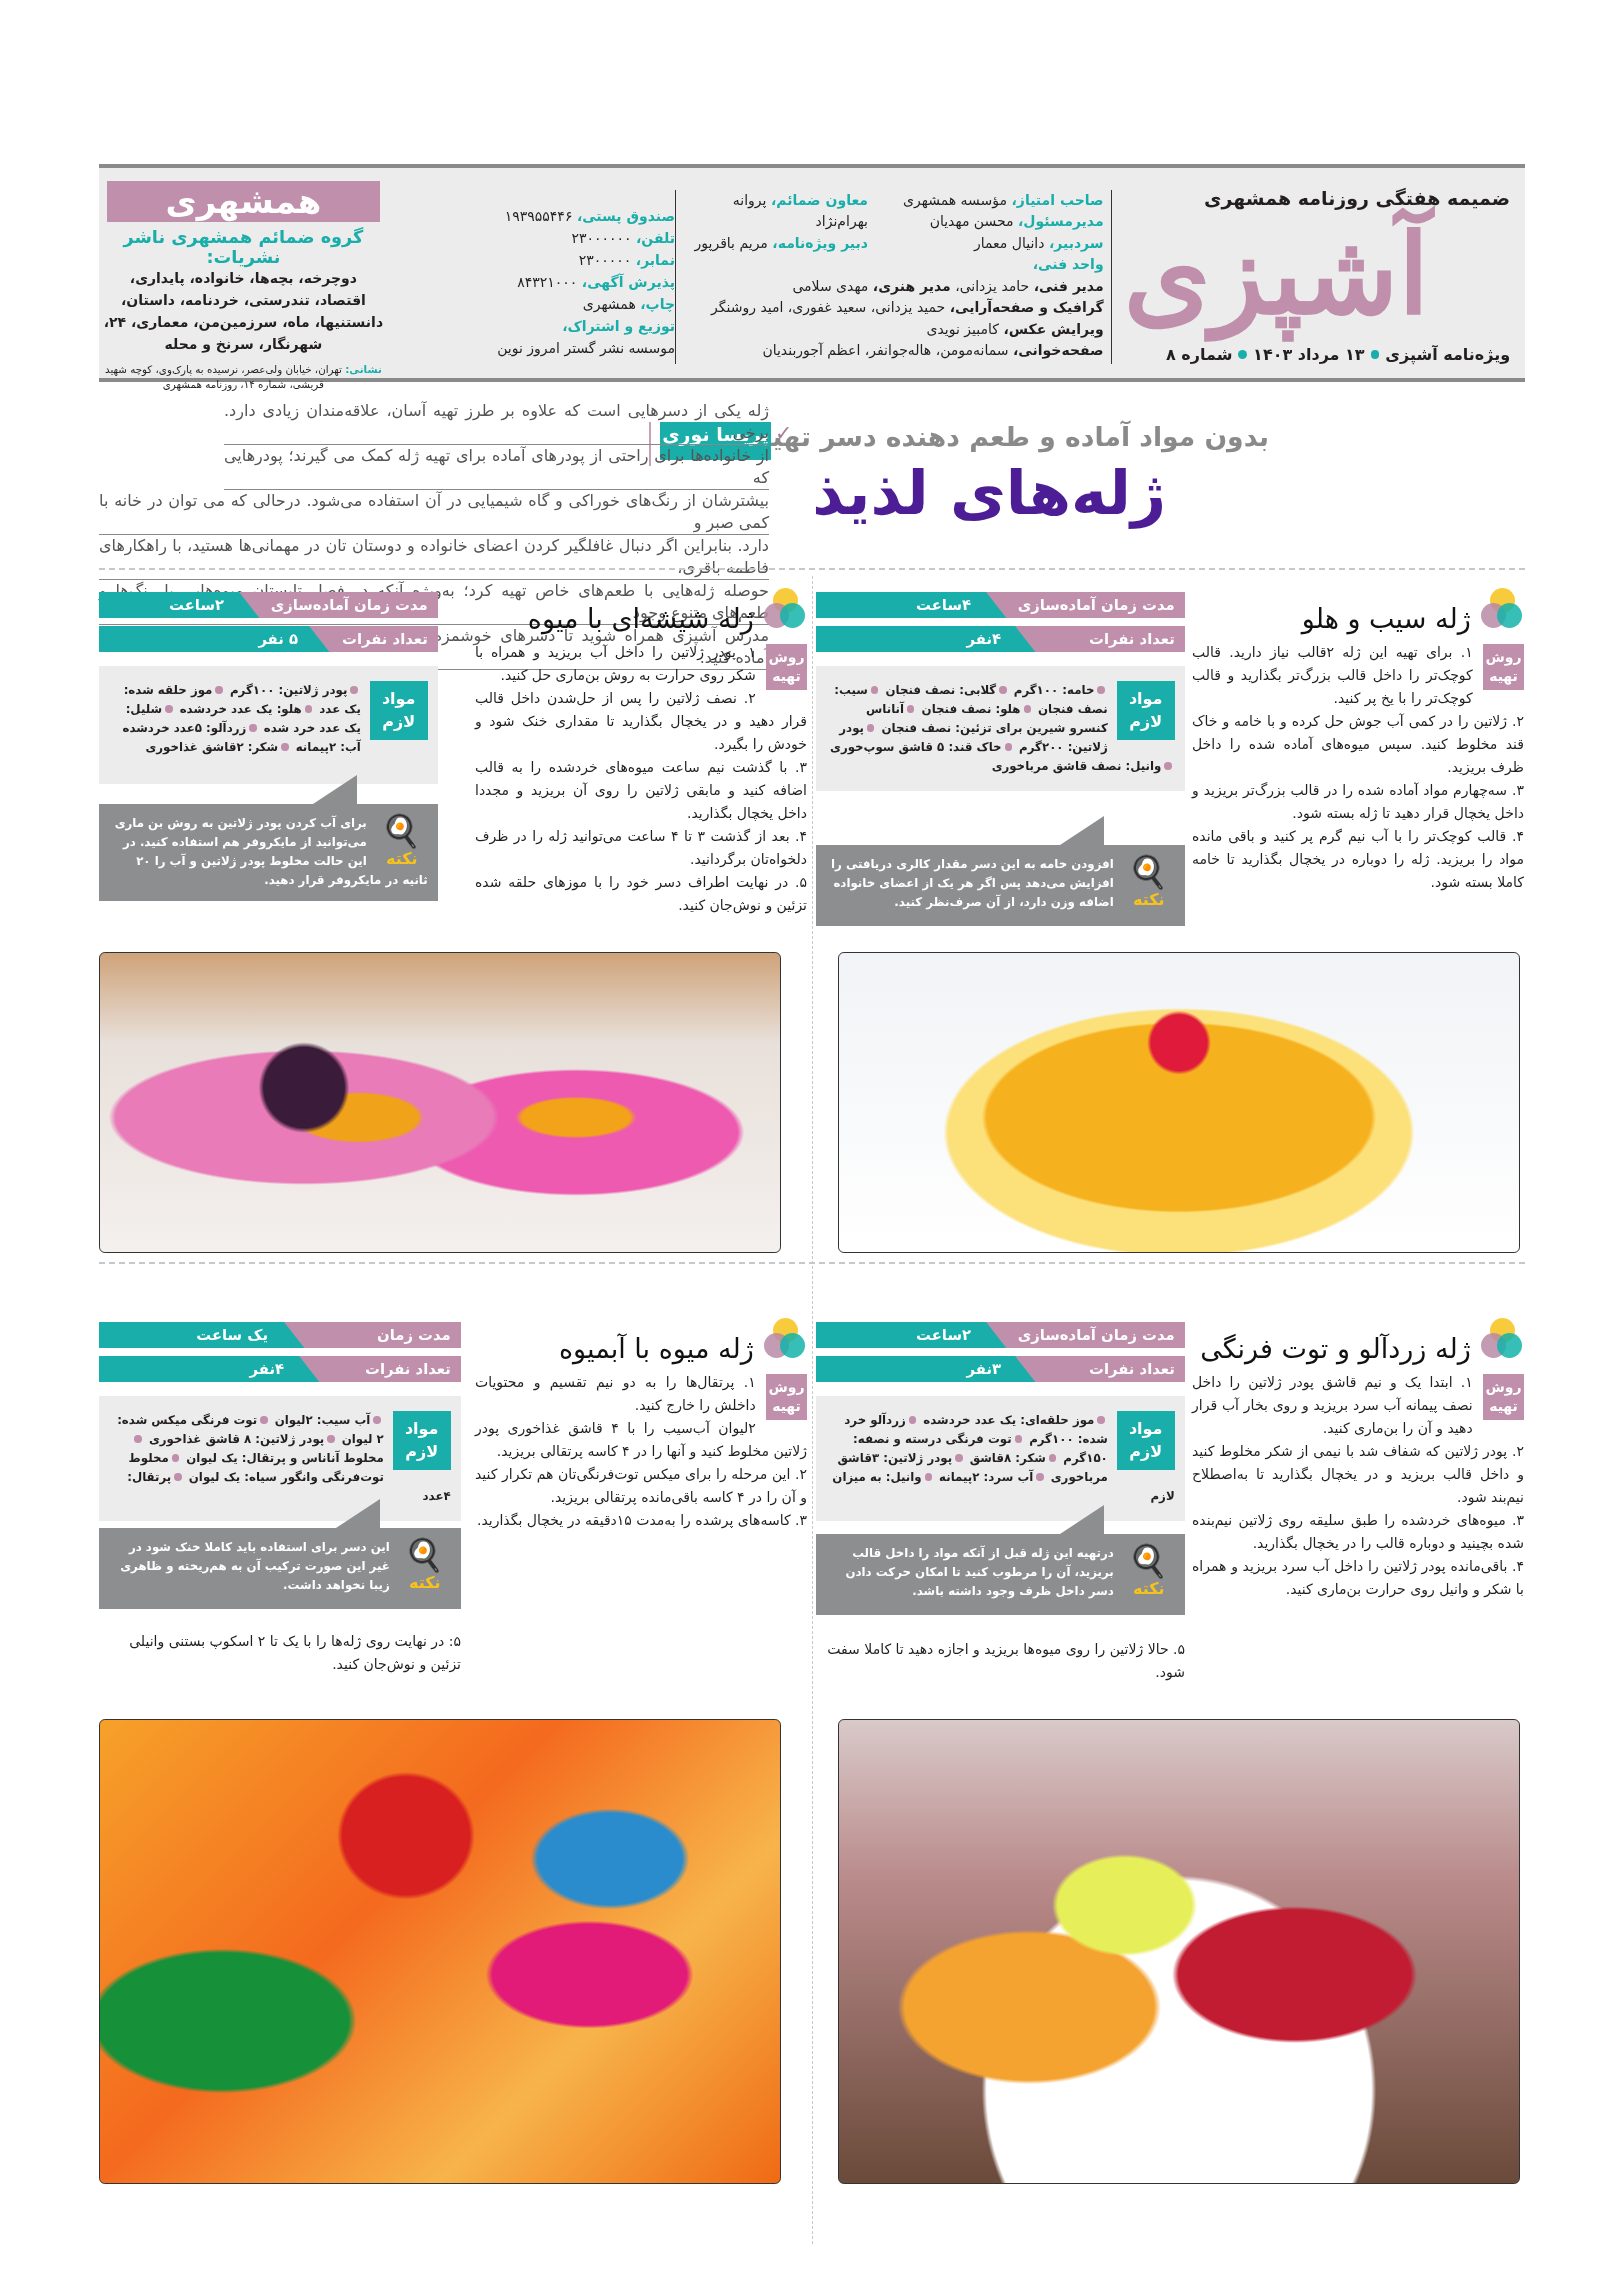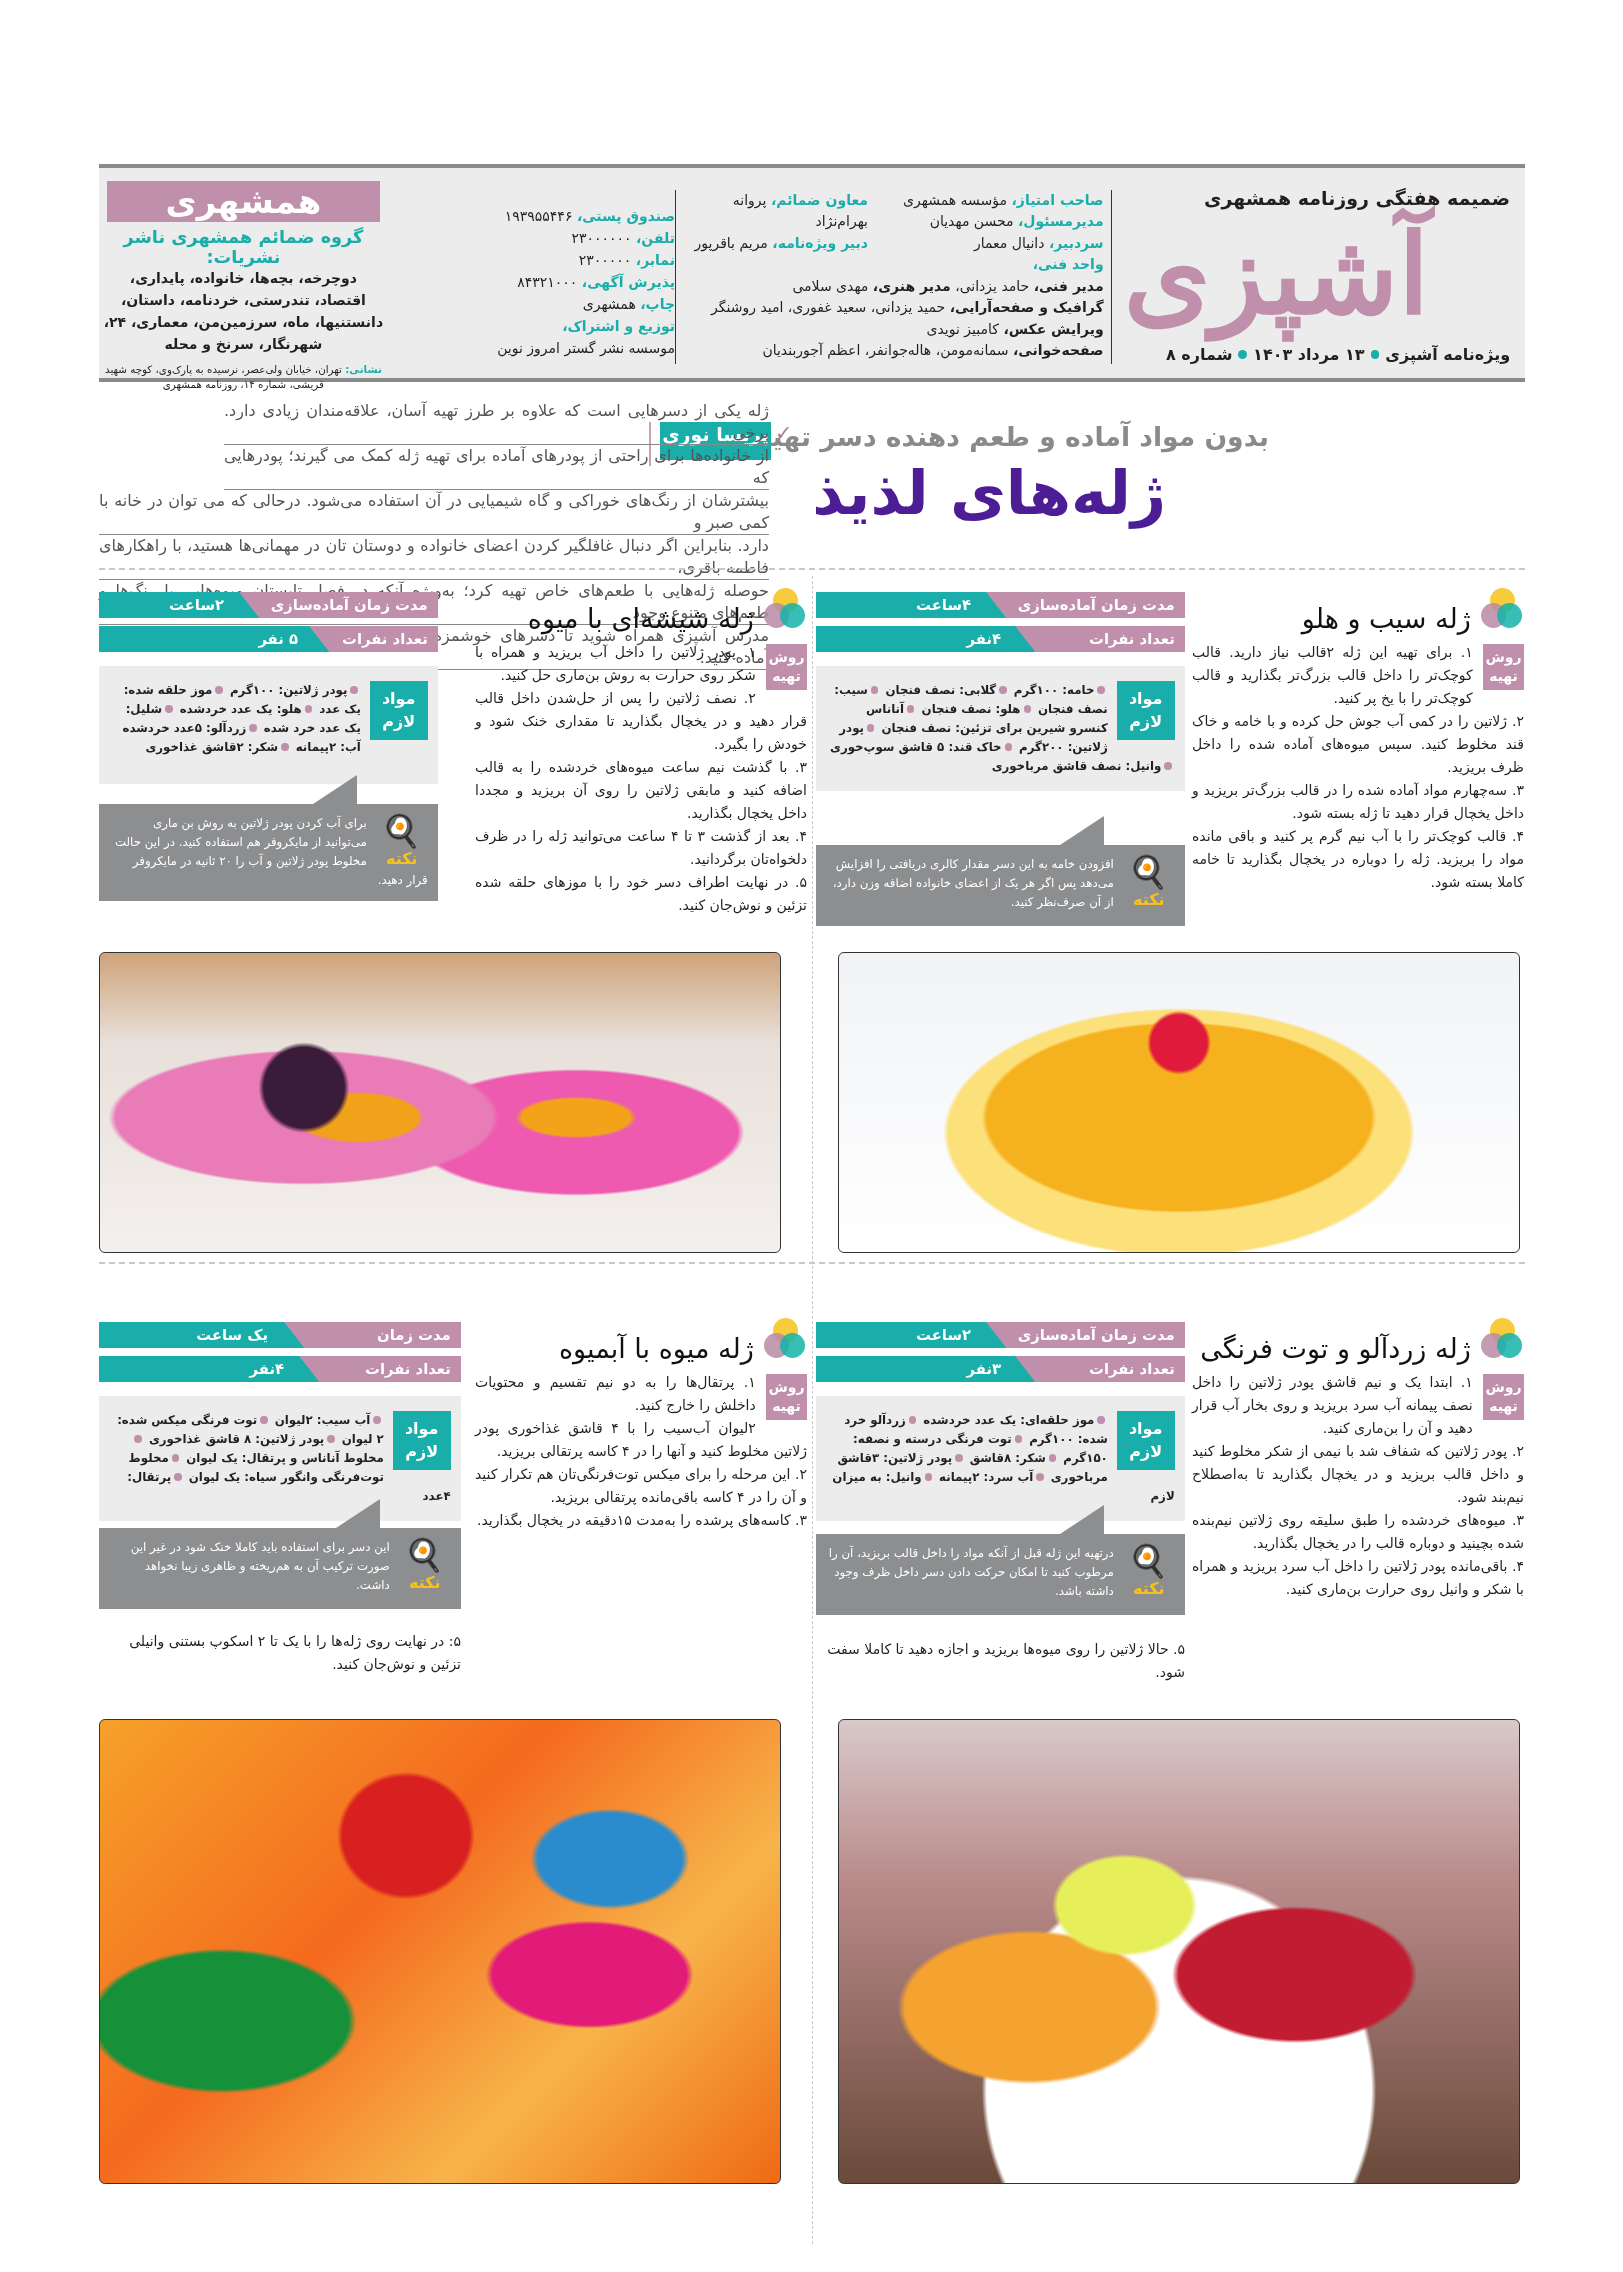--- a/index.html
+++ b/index.html
@@ -72,21 +72,21 @@
   .ingredients { position: absolute; left: 0; top: 74px; width: 369px; background: #ececec; padding: 14.8px 10.3px 14.8px 10.3px; min-height: 118px; }
   .ing-badge { float: right; width: 58px; height: 59px; background: #1aaeaa; color: #fff; font-weight: bold; font-size: 16px; line-height: 23.6px; text-align: center; padding-top: 5.9px; margin-left: 8.9px; }
   .ing-text { font-size: 11.8px; font-weight: bold; line-height: 19px; }
   .ing-text .b { display: inline-block; width: 7.4px; height: 7.4px; border-radius: 50%; background: #bf8fab; margin: 0 3px; }
 
   .tip { position: absolute; left: 0; width: 369px; background: #8d8e90; padding: 10.3px 10.3px; min-height: 81px; }
   .tip::before { content: ""; position: absolute; right: 81px; top: -29.5px; width: 0; height: 0; border-right: 0 solid transparent; border-left: 44px solid transparent; border-bottom: 29.5px solid #8d8e90; }
   .tip-icon { float: right; width: 52px; text-align: center; color: #f7c21a; margin-left: 8.9px; }
   .tip-icon .pan { font-size: 32px; line-height: 35px; }
   .tip-icon .word { font-size: 16px; font-weight: bold; }
-  .tip-text { color: #fff; font-size: 11.8px; font-weight: normal; line-height: 19px; }
+  .tip-text { color: #fff; font-size: 11.8px; font-weight: bold; line-height: 19px; }
 
   .photo { position: absolute; border: 1.5px solid #333; border-radius: 5.9px; overflow: hidden; }
   .photo-glass { background: radial-gradient(circle at 30% 45%, #3b1b3a 0 8%, transparent 9%), radial-gradient(ellipse at 38% 55%, #f0a21a 0 10%, transparent 11%), radial-gradient(ellipse at 70% 55%, #f2a31a 0 8%, transparent 9%), radial-gradient(ellipse at 30% 55%, #e87bb8 0 28%, transparent 29%), radial-gradient(ellipse at 70% 60%, #ee5ab0 0 24%, transparent 25%), linear-gradient(180deg, #cfa37a 0%, #e8e0da 30%, #f4f0ee 100%); }
   .photo-ring { background: radial-gradient(circle at 50% 30%, #e01a3a 0 7%, transparent 8%), radial-gradient(ellipse at 50% 55%, #f6b21e 0 40%, transparent 41%), radial-gradient(ellipse at 50% 60%, #fce07a 0 48%, transparent 49%), linear-gradient(180deg, #f1f3f6 0%, #ffffff 100%); }
   .photo-orange { background: radial-gradient(ellipse at 72% 55%, #e21a78 0 14%, transparent 15%), radial-gradient(ellipse at 18% 65%, #17903a 0 16%, transparent 17%), radial-gradient(ellipse at 45% 25%, #d82020 0 12%, transparent 13%), radial-gradient(ellipse at 75% 30%, #2a8ccc 0 10%, transparent 11%), linear-gradient(135deg, #f6a12a 0%, #f46a1e 40%, #f7b44a 70%, #ef6a14 100%); }
   .photo-plate { background: radial-gradient(ellipse at 67% 55%, #c21c32 0 18%, transparent 19%), radial-gradient(ellipse at 42% 40%, #e6ef5a 0 12%, transparent 13%), radial-gradient(ellipse at 28% 62%, #f4a230 0 18%, transparent 19%), radial-gradient(ellipse at 50% 80%, #ffffff 0 40%, transparent 41%), linear-gradient(180deg, #d9c9c9 0%, #b98a8a 35%, #6a4a3a 100%); }
 </style>
 </head>
 <body>
 

